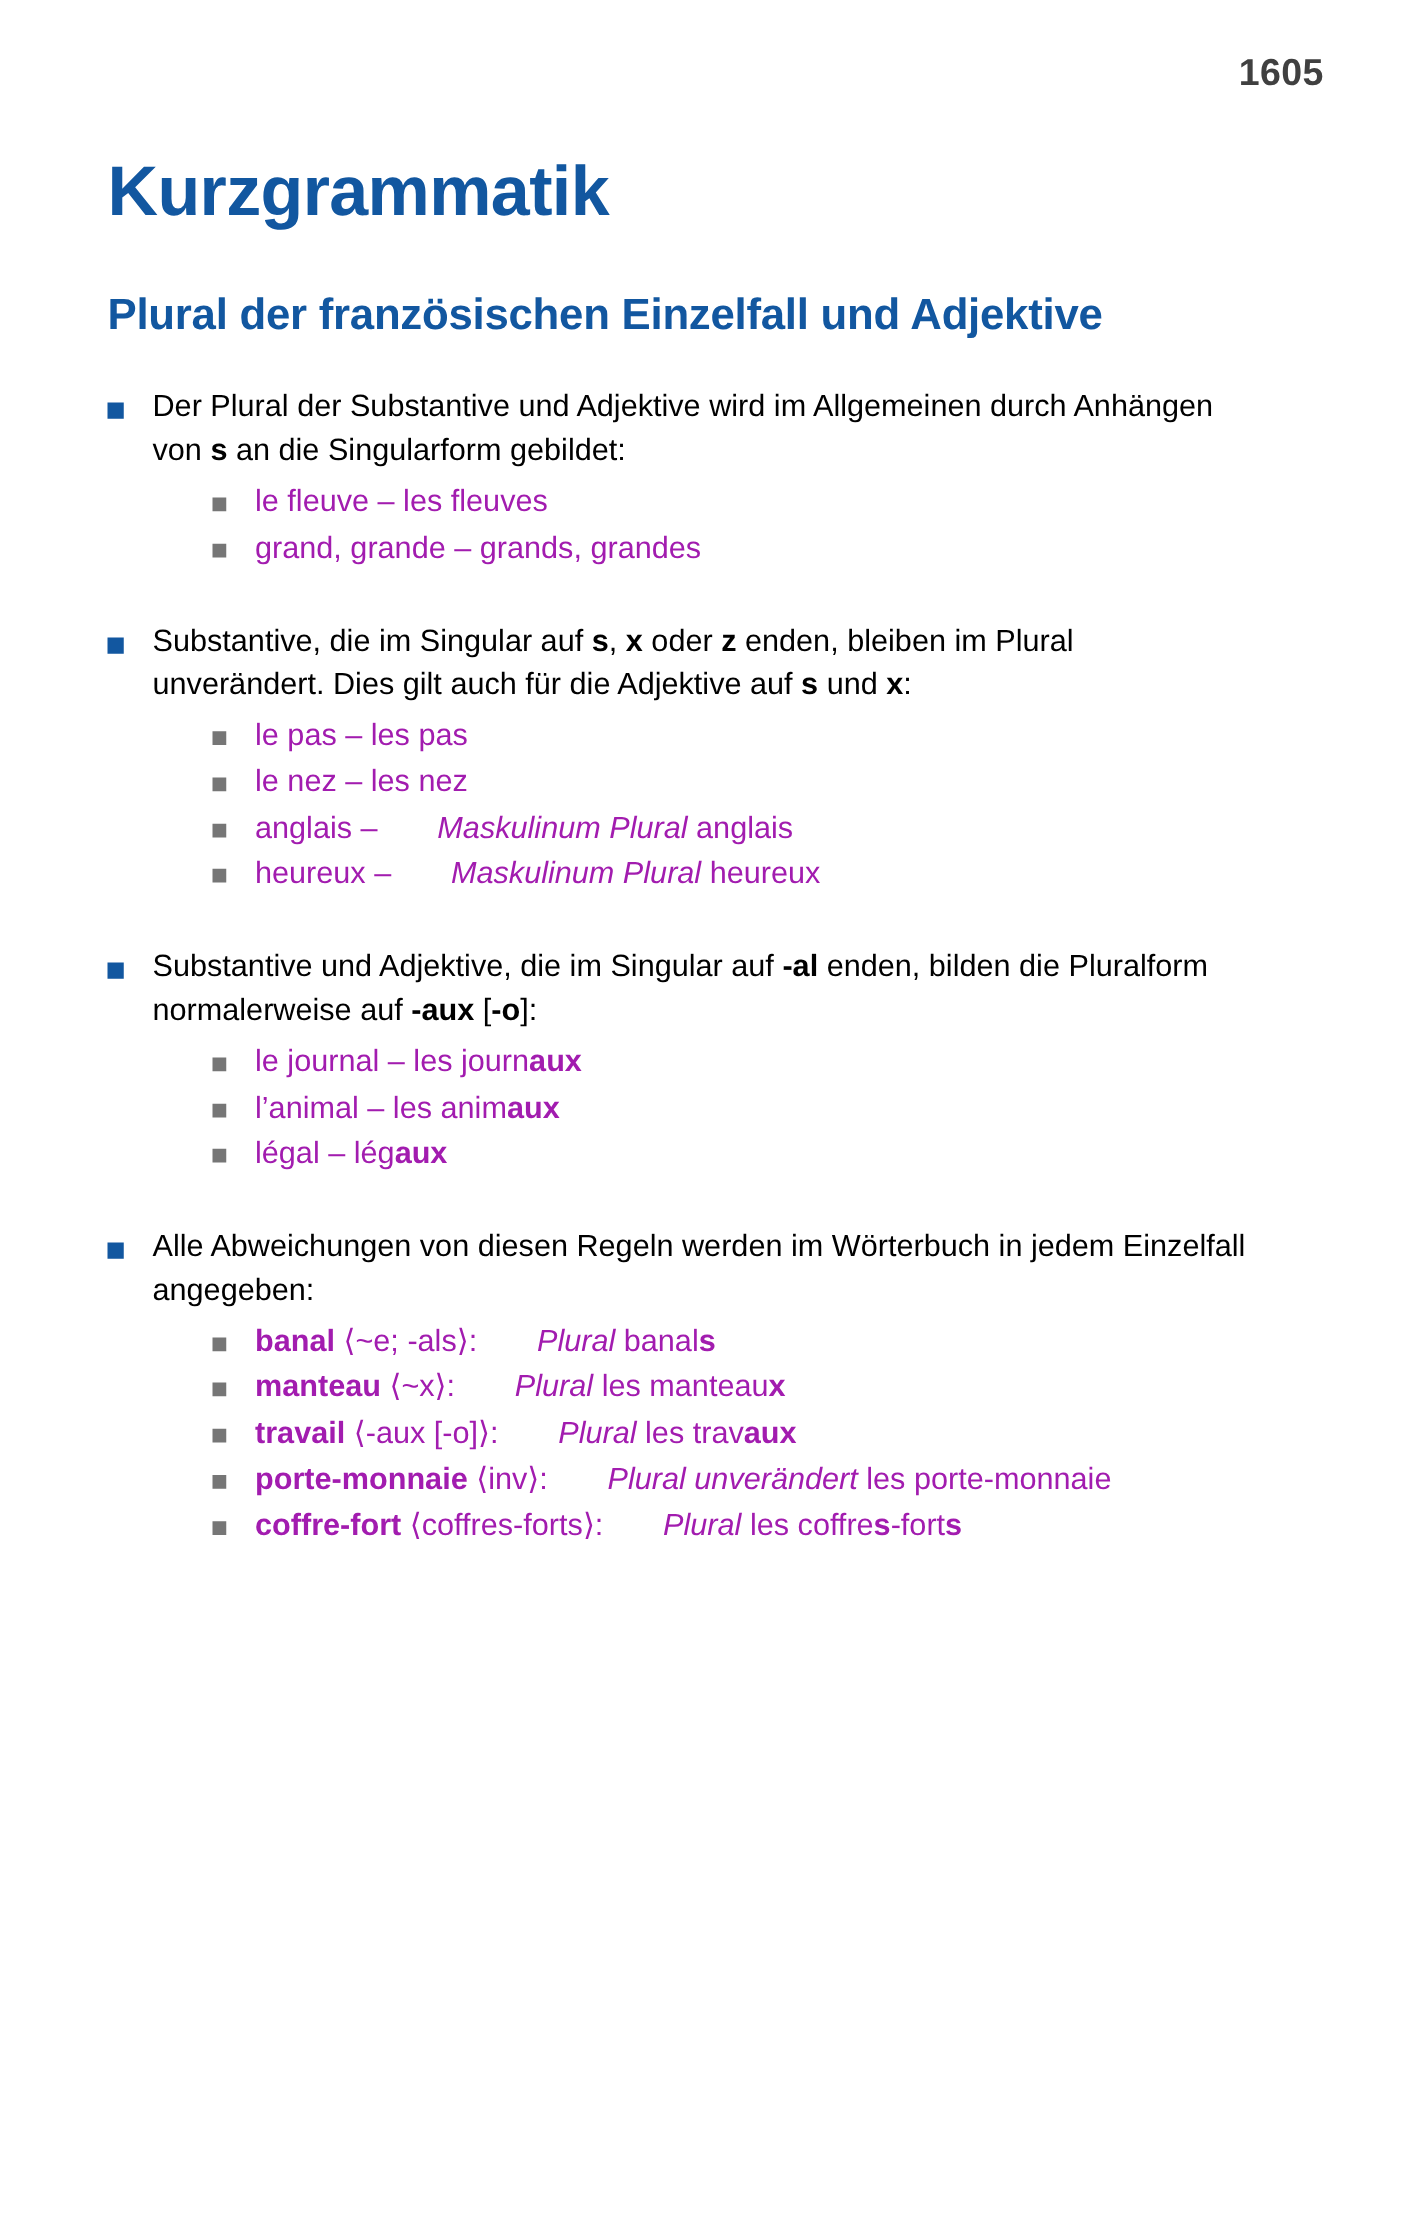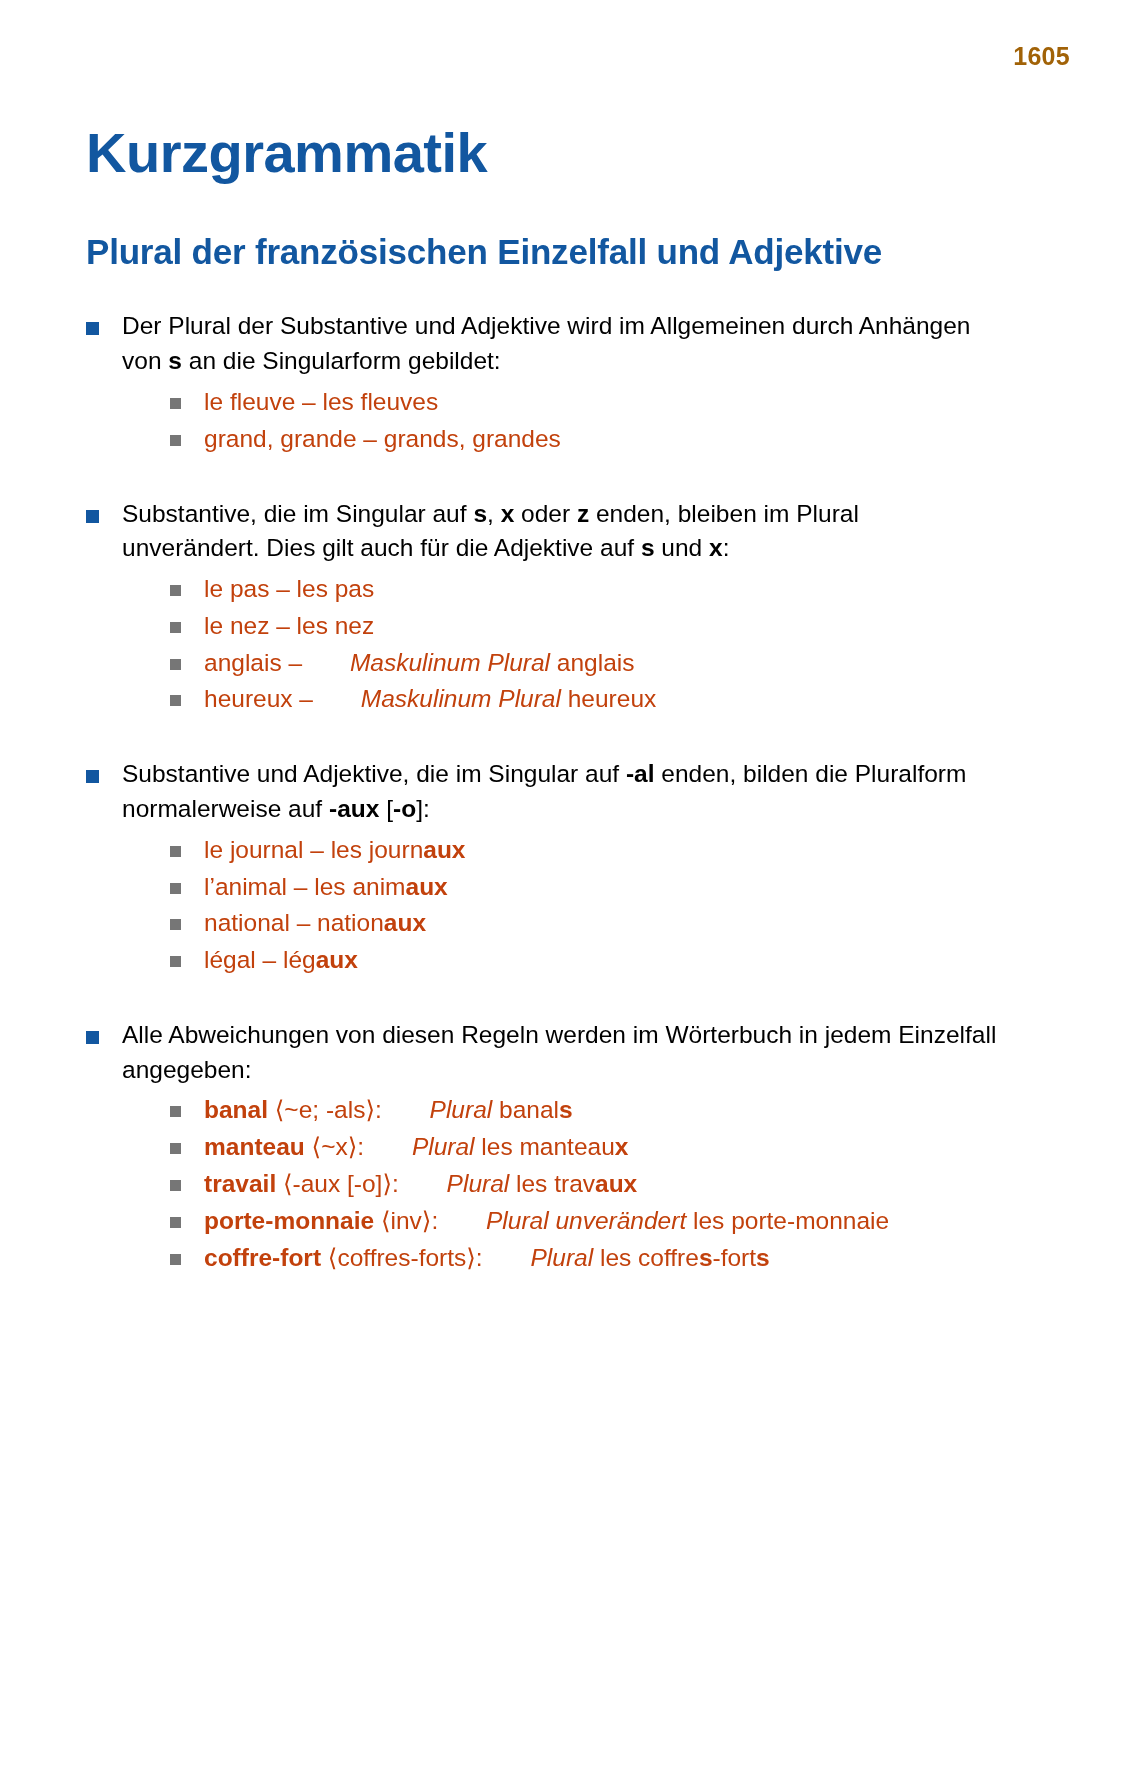--- a/index.html
+++ b/index.html
@@ -16,24 +16,24 @@
     overflow: hidden;
   }
   .page {
     position: absolute;
     inset: 0;
     padding: 0;
   }
   .page-number {
     position: absolute;
     top: 42px;
-    right: 64px;
-    font-size: 25px;
+    right: 75px;
+    font-size: 30px;
     font-weight: 700;
-    color: #a16207;
+    color: #404040;
     letter-spacing: 0.3px;
   }
   .content {
     position: absolute;
     left: 86px;
     top: 118px;
     width: 980px;
   }
   h1.doc-title {
     font-size: 56px;
@@ -80,21 +80,21 @@
   ul.examples {
     list-style: none;
     margin: 6px 0 0 0;
     padding: 0 0 0 48px;
   }
   li.example {
     position: relative;
     padding-left: 34px;
     font-size: 24.5px;
     line-height: 1.42;
-    color: #c2410c;
+    color: #a21caf;
     margin-top: 2px;
   }
   li.example > .bullet-sq-sm {
     position: absolute;
     left: 0;
     top: 13px;
     width: 11px;
     height: 11px;
     background: #767676;
   }
@@ -132,21 +132,20 @@
             <li class="example"><span class="bullet-sq-sm"></span><span>anglais – <i>Maskulinum Plural</i> anglais</span></li>
             <li class="example"><span class="bullet-sq-sm"></span><span>heureux – <i>Maskulinum Plural</i> heureux</span></li>
           </ul>
         </li>
         <li class="rule">
           <span class="bullet-sq"></span>
           <div class="rule-text">Substantive und Adjektive, die im Singular auf <b>-al</b> enden, bilden die Pluralform normalerweise auf <b>-aux</b> [<b>-o</b>]:</div>
           <ul class="examples">
             <li class="example"><span class="bullet-sq-sm"></span><span>le journal – les journ<b>aux</b></span></li>
             <li class="example"><span class="bullet-sq-sm"></span><span>l’animal – les anim<b>aux</b></span></li>
-            <li class="example"><span class="bullet-sq-sm"></span><span>national – nation<b>aux</b></span></li>
             <li class="example"><span class="bullet-sq-sm"></span><span>légal – lég<b>aux</b></span></li>
           </ul>
         </li>
         <li class="rule">
           <span class="bullet-sq"></span>
           <div class="rule-text">Alle Abweichungen von diesen Regeln werden im Wörterbuch in jedem Einzelfall angegeben:</div>
           <ul class="examples">
             <li class="example"><span class="bullet-sq-sm"></span><span><b>banal</b> ⟨~e; -als⟩: <i>Plural</i> banal<b>s</b></span></li>
             <li class="example"><span class="bullet-sq-sm"></span><span><b>manteau</b> ⟨~x⟩: <i>Plural</i> les manteau<b>x</b></span></li>
             <li class="example"><span class="bullet-sq-sm"></span><span><b>travail</b> ⟨-aux [-o]⟩: <i>Plural</i> les trav<b>aux</b></span></li>

